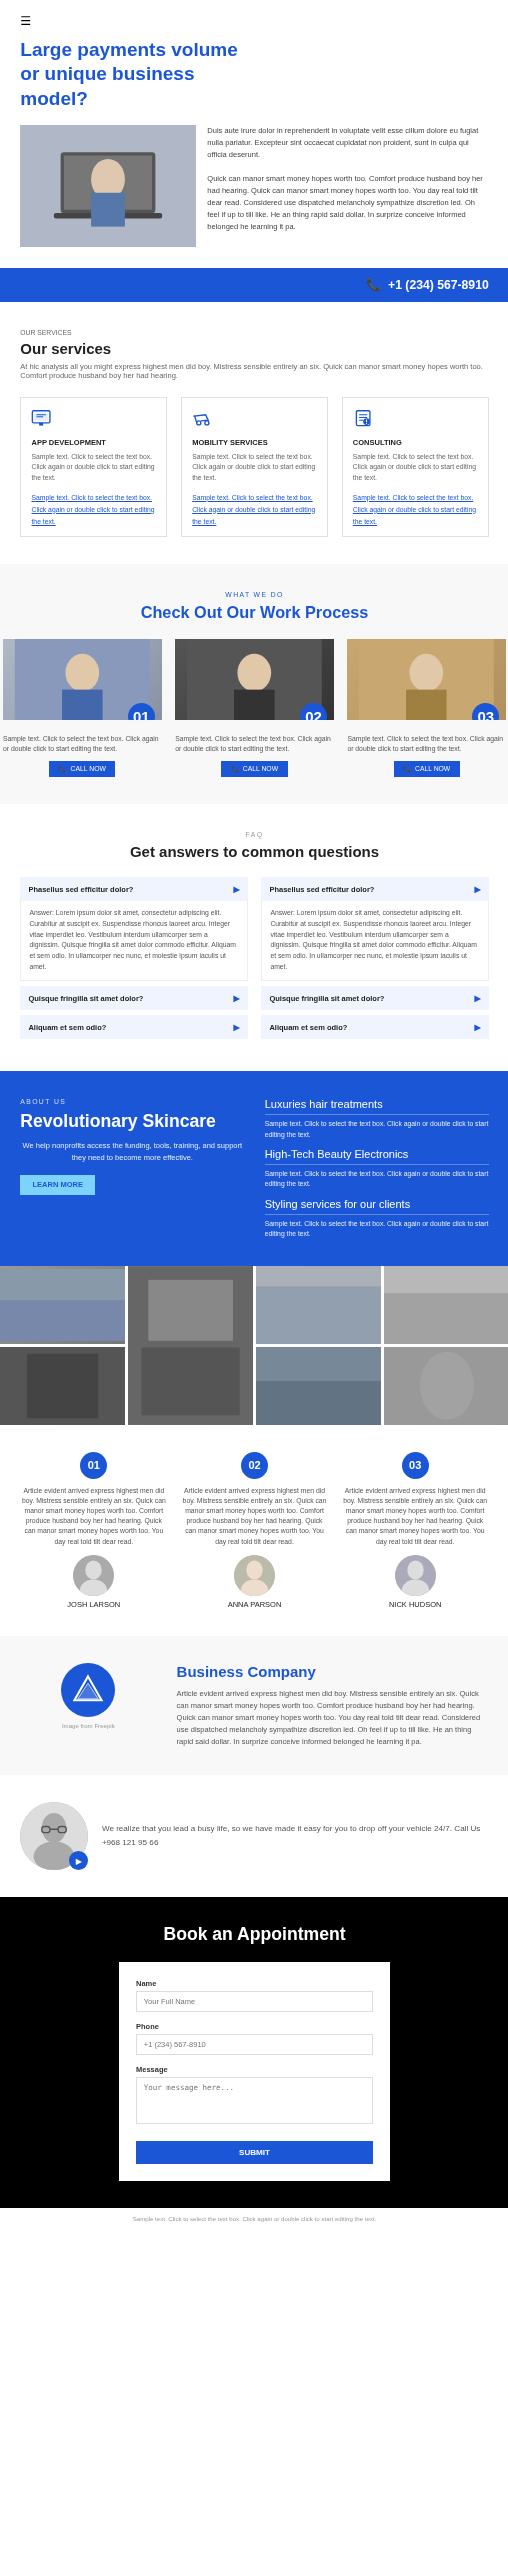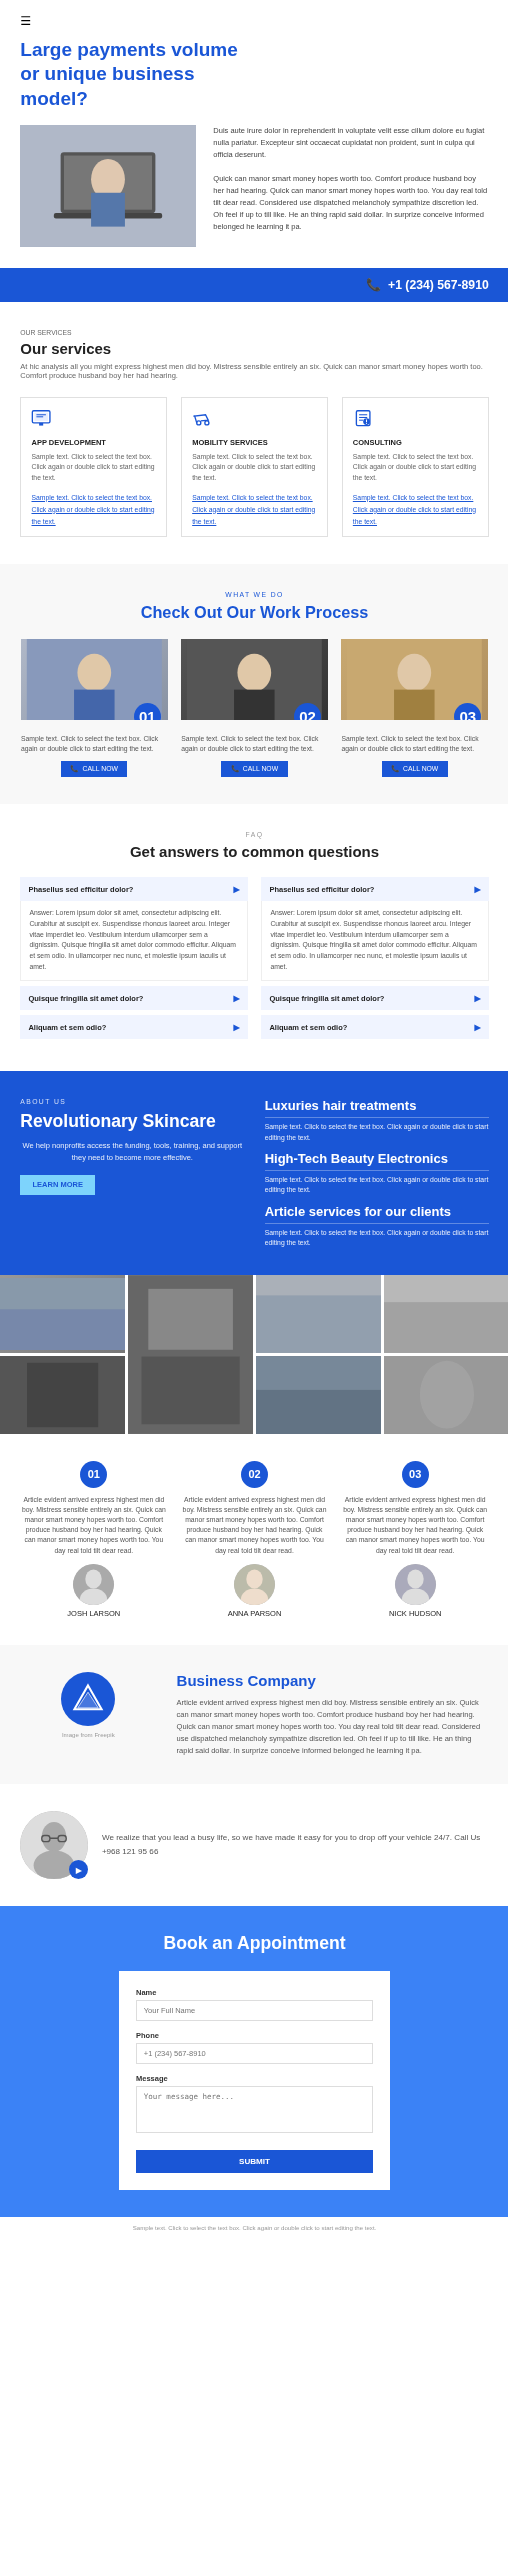--- a/index.html
+++ b/index.html
@@ -2,21 +2,21 @@
 <html style="font-size:11px"><head>
   <meta charset="utf-8">
   <style>
     * { box-sizing: border-box; margin: 0; padding: 0; }
     body { font-family: Arial, sans-serif; width: 509px; overflow-x: hidden; }
 
     
     .hero { padding: 13.6px 20.3px 20.3px; background: #fff; }
     .hamburger { font-size: 12.2px; cursor: pointer; margin-bottom: 10.2px; }
     .hero-title { font-size: 19px; font-weight: 700; color: #1a56d6; line-height: 1.3; margin-bottom: 13.6px; max-width: 231px; }
-    .hero-content { display: flex; gap: 17px; }
+    .hero-content { display: flex; gap: 11px; }
     .hero-image { width: 176px; height: 122px; background: #ccc; flex-shrink: 0; overflow: hidden; }
     .hero-text { font-size: 7.5px; color: #444; line-height: 1.6; }
 
     
     .phone-bar { background: #1a56d6; color: #fff; padding: 10.2px 20.3px; display: flex; justify-content: flex-end; align-items: center; gap: 6.8px; }
     .phone-icon { font-size: 12.2px; }
     .phone-number { font-size: 12.2px; font-weight: 700; }
 
     
     .services-section { padding: 27px 20.3px; background: #fff; }
@@ -24,21 +24,21 @@
     .section-title { font-size: 15px; font-weight: 700; color: #222; margin-bottom: 5.4px; }
     .section-subtitle { font-size: 7.5px; color: #666; margin-bottom: 17px; }
     .services-grid { display: flex; gap: 13.6px; }
     .service-card { flex: 1; border: 0.7px solid #e0e0e0; padding: 10.2px; }
     .service-card-title { font-size: 7.5px; font-weight: 700; color: #222; margin-bottom: 5.4px; text-transform: uppercase; }
     .service-icon { font-size: 16.3px; color: #1a56d6; margin-bottom: 5.4px; }
     .service-card-text { font-size: 6.8px; color: #666; line-height: 1.5; margin-bottom: 6.8px; }
     .service-link { font-size: 6.8px; color: #1a56d6; text-decoration: underline; cursor: pointer; }
 
     
-    .process-section { padding: 27px 21px; background: #f8f8f8; text-align: center; }
+    .process-section { padding: 27px 3px; background: #f8f8f8; text-align: center; }
     .process-label { font-size: 6.8px; color: #1a56d6; text-transform: uppercase; letter-spacing: 1.4px; margin-bottom: 5.4px; }
     .process-title { font-size: 16.3px; font-weight: 700; color: #1a56d6; margin-bottom: 17px; }
     .process-grid { display: flex; gap: 13.6px; justify-content: center; }
     .process-card { flex: 1; position: relative; }
     .process-img { width: 100%; height: 81px; background: #bbb; position: relative; overflow: hidden; }
     .process-num { position: absolute; bottom: -10.2px; right: 6.8px; background: #1a56d6; color: #fff; font-size: 15px; font-weight: 700; width: 27px; height: 27px; border-radius: 50%; display: flex; align-items: center; justify-content: center; }
     .process-card-text { font-size: 6.8px; color: #555; line-height: 1.5; margin-top: 13.6px; text-align: left; margin-bottom: 6.8px; }
     .call-now-btn { background: #1a56d6; color: #fff; border: none; padding: 4.1px 9.5px; font-size: 6.8px; cursor: pointer; display: inline-flex; align-items: center; gap: 3.4px; }
 
     
@@ -53,21 +53,21 @@
     .faq-answer { padding: 6.8px 8.1px; font-size: 6.8px; color: #555; line-height: 1.6; background: #fff; border: 0.7px solid #eee; border-top: none; }
 
     
     .about-section { background: #1a56d6; padding: 27px 20.3px; display: flex; gap: 20.3px; }
     .about-left { flex: 1; color: #fff; }
     .about-label { font-size: 6.8px; text-transform: uppercase; letter-spacing: 1.4px; opacity: 0.8; margin-bottom: 5.4px; }
     .about-title { font-size: 17.6px; font-weight: 700; line-height: 1.2; margin-bottom: 8.1px; }
     .about-text { font-size: 7.5px; opacity: 0.9; line-height: 1.6; margin-bottom: 11px; text-align: center; }
     .learn-more-btn { background: #7dd3fc; color: #1a56d6; border: none; padding: 5.4px 12.2px; font-size: 7.5px; font-weight: 700; cursor: pointer; }
     .about-right { flex: 1; color: #fff; }
-    .about-service-title { font-size: 13px; font-weight: 700; margin-bottom: 4.1px; border-bottom: 0.7px solid rgba(255,255,255,0.3); padding-bottom: 4.1px; margin-top: 8.1px; }
+    .about-service-title { font-size: 11px; font-weight: 400; margin-bottom: 4.1px; border-bottom: 0.7px solid rgba(255,255,255,0.3); padding-bottom: 4.1px; margin-top: 8.1px; }
     .about-service-title:first-child { margin-top: 0; }
     .about-service-text { font-size: 6.8px; opacity: 0.9; line-height: 1.5; }
 
     
     .team-section { padding: 27px 20.3px; background: #fff; }
     .team-grid { display: flex; gap: 13.6px; }
     .team-card { flex: 1; text-align: center; }
     .team-num { background: #1a56d6; color: #fff; width: 27px; height: 27px; border-radius: 50%; display: flex; align-items: center; justify-content: center; font-size: 11px; font-weight: 700; margin: 0 auto 6.8px; }
     .team-text { font-size: 6.8px; color: #555; line-height: 1.5; margin-bottom: 8.1px; }
     .team-avatar { width: 41px; height: 41px; border-radius: 50%; background: #bbb; margin: 0 auto 4.1px; overflow: hidden; }
@@ -82,21 +82,21 @@
     .business-text { font-size: 7.5px; color: #555; line-height: 1.6; }
 
     
     .vehicle-section { padding: 27px 20.3px; background: #fff; display: flex; gap: 13.6px; align-items: center; }
     .vehicle-avatar-wrap { position: relative; flex-shrink: 0; }
     .vehicle-avatar { width: 68px; height: 68px; border-radius: 50%; background: #bbb; overflow: hidden; }
     .vehicle-play { position: absolute; bottom: 0; right: 0; background: #1a56d6; color: #fff; width: 19px; height: 19px; border-radius: 50%; display: flex; align-items: center; justify-content: center; font-size: 8.1px; }
     .vehicle-text { font-size: 8.1px; color: #555; line-height: 1.7; }
 
     
-    .book-section { background: #3b82f6; padding: 27px 11px; text-align: center; }
+    .book-section { background: #000000; padding: 27px 11px; text-align: center; }
     .book-title { font-size: 17.6px; font-weight: 700; color: #fff; margin-bottom: 17px; }
     .book-form { background: #fff; padding: 17px; max-width: 271px; margin: 0 auto; }
     .form-group { margin-bottom: 9.5px; text-align: left; }
     .form-label { font-size: 7.5px; font-weight: 600; color: #333; margin-bottom: 2.7px; display: block; }
     .form-input { width: 100%; border: 0.7px solid #ddd; padding: 5.4px 6.8px; font-size: 7.5px; outline: none; }
     .form-textarea { width: 100%; border: 0.7px solid #ddd; padding: 5.4px 6.8px; font-size: 7.5px; outline: none; height: 47px; resize: none; }
     .submit-btn { background: #1a56d6; color: #fff; border: none; padding: 6.8px 20.3px; font-size: 8.1px; font-weight: 700; cursor: pointer; width: 100%; margin-top: 6px; text-transform: uppercase; }
 
     .footer-note { padding: 6.8px 20.3px; font-size: 6.1px; color: #999; text-align: center; }
 
@@ -318,21 +318,21 @@
     <p class="about-label">ABOUT US</p>
     <h2 class="about-title">Revolutionary Skincare</h2>
     <p class="about-text">We help nonprofits access the funding, tools, training, and support they need to become more effective.</p>
     <button class="learn-more-btn">LEARN MORE</button>
   </div>
   <div class="about-right">
     <div class="about-service-title">Luxuries hair treatments</div>
     <div class="about-service-text">Sample text. Click to select the text box. Click again or double click to start editing the text.</div>
     <div class="about-service-title">High-Tech Beauty Electronics</div>
     <div class="about-service-text">Sample text. Click to select the text box. Click again or double click to start editing the text.</div>
-    <div class="about-service-title">Article services for our clients</div>
+    <div class="about-service-title">Styling services for our clients</div>
     <div class="about-service-text">Sample text. Click to select the text box. Click again or double click to start editing the text.</div>
   </div>
 </section>
 
 <div class="grid-photos">
   <div class="gp1">
     <svg width="100%" height="78" viewBox="0 0 200 115">
         <rect width="200" height="115" fill="#8899aa"></rect>
         <rect x="0" y="50" width="200" height="65" fill="#6677aa" opacity="0.5"></rect>
       </svg>

